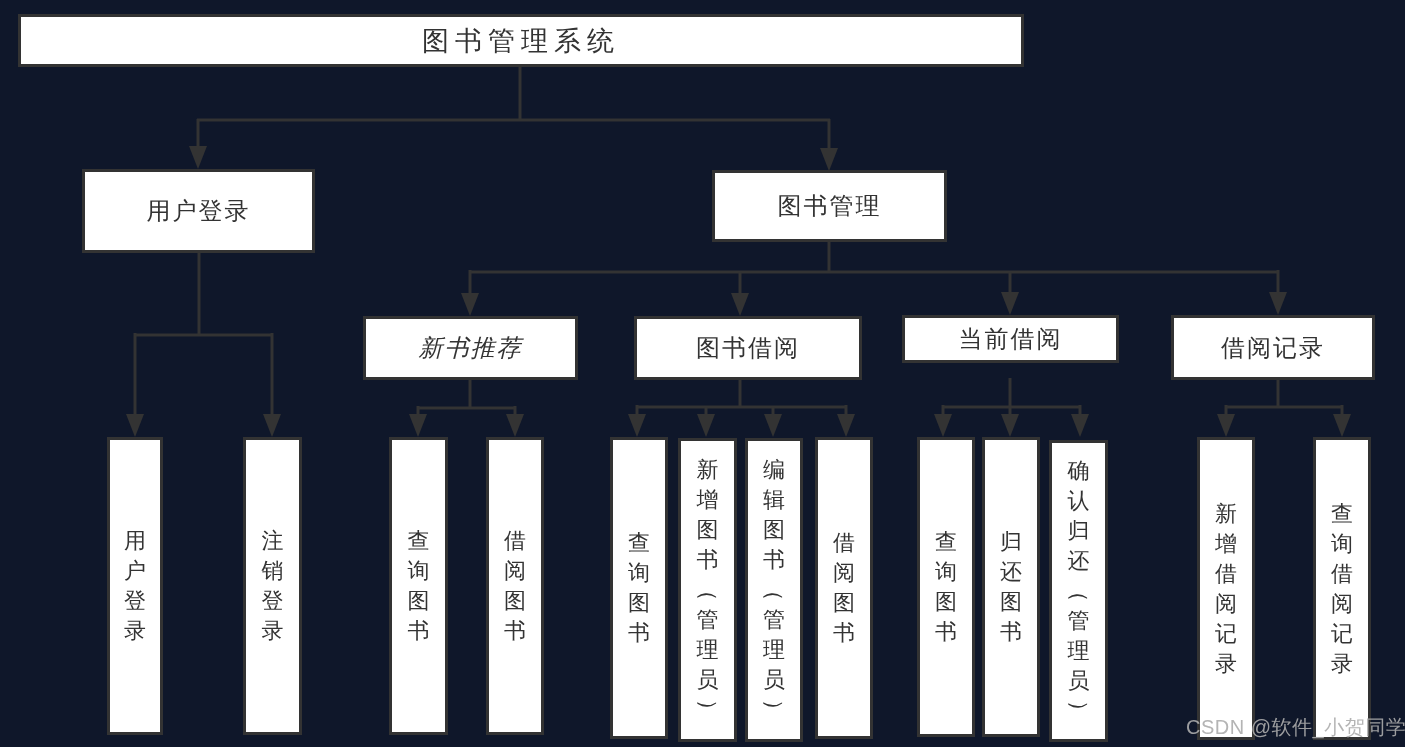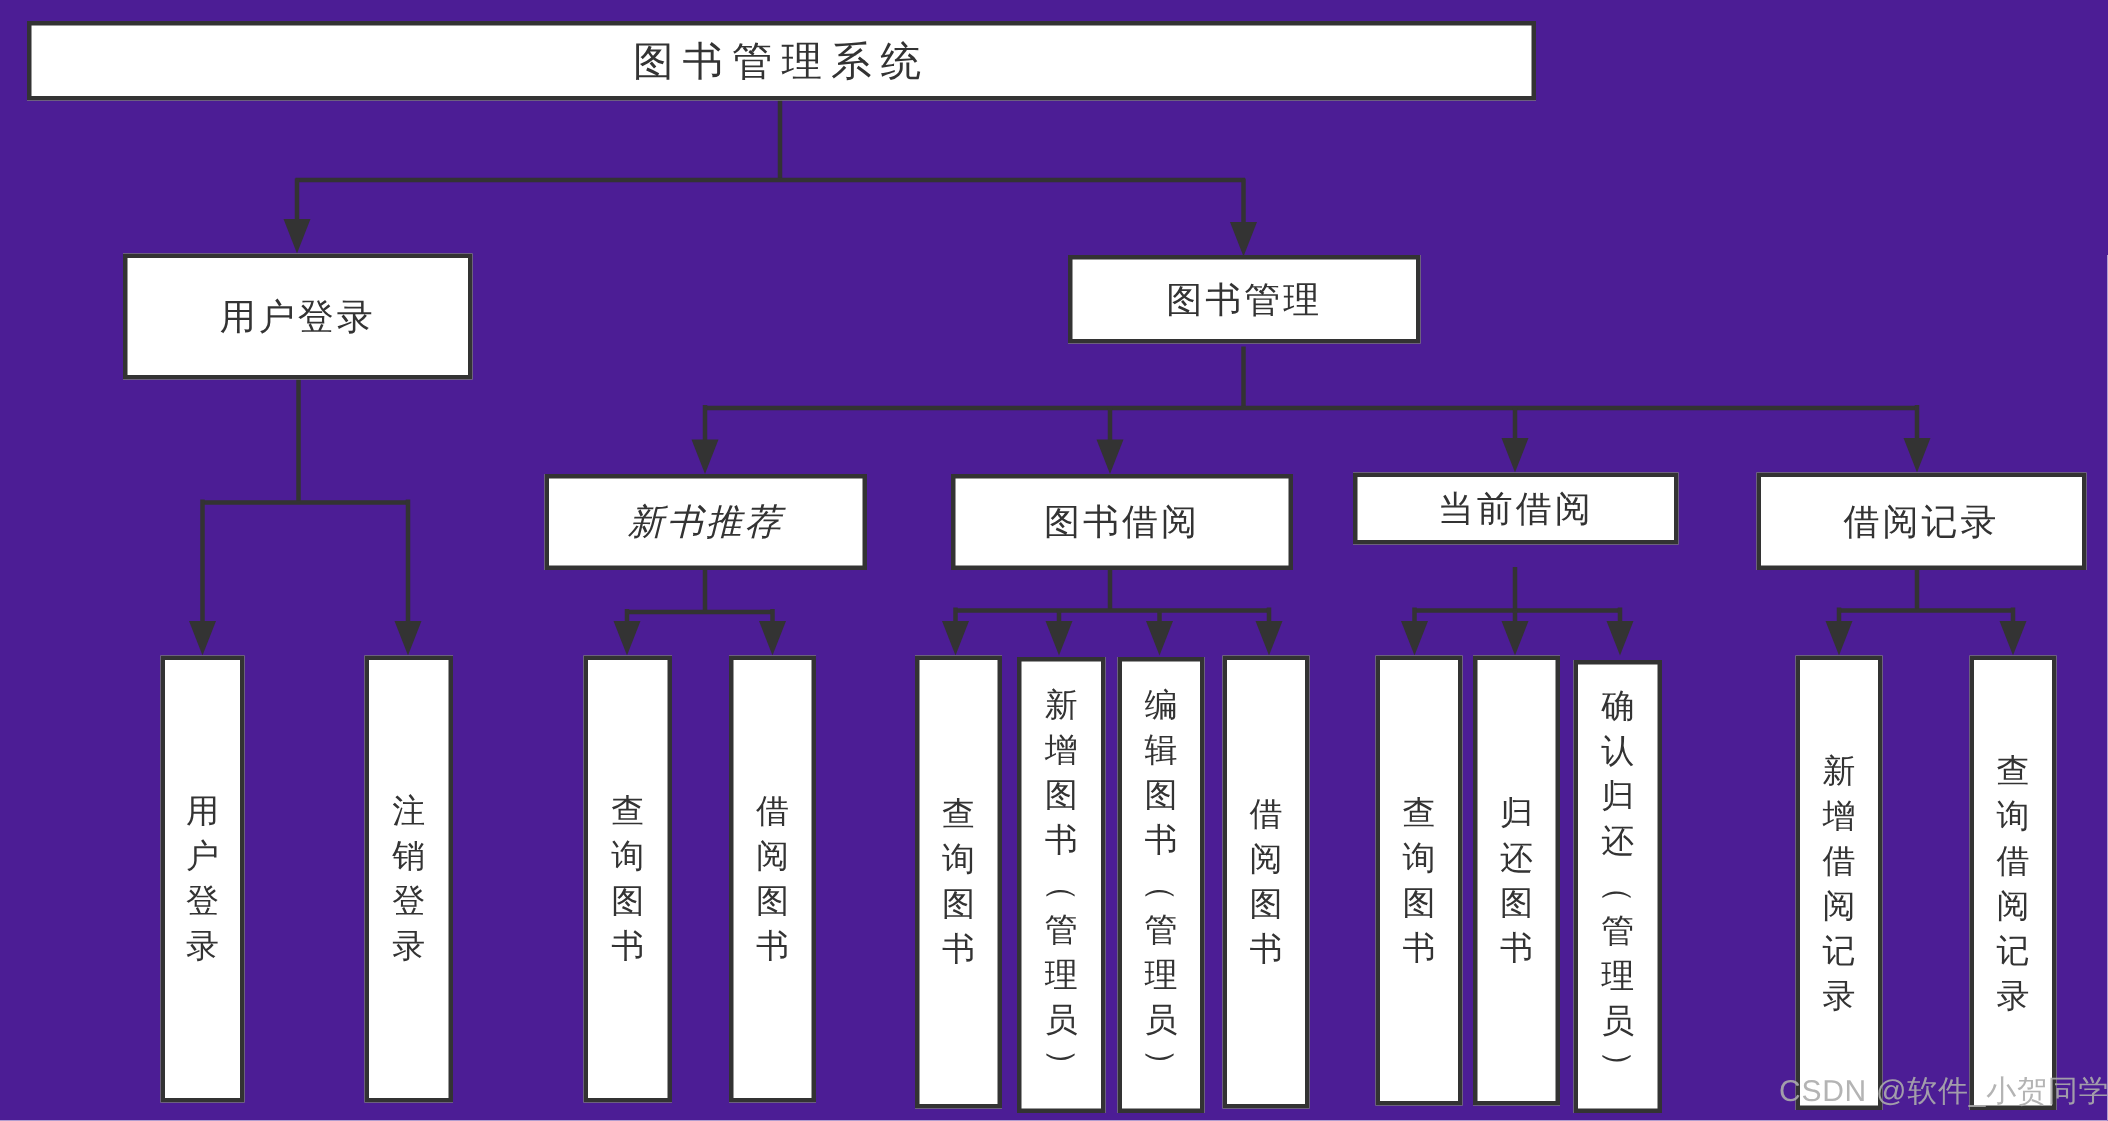--- a/index.html
+++ b/index.html
@@ -1,20 +1,20 @@
 <!DOCTYPE html>
 <html><head>
 <meta charset="utf-8">
 <style>
   html, body { margin: 0; padding: 0; background: #ffffff; }
   #stage {
     position: relative;
     width: 1405px;
     height: 747px;
-    background: #4c1d95;
+    background: #0f172a;
     font-family: "Liberation Sans", "DejaVu Sans", sans-serif;
     overflow: hidden;
   }
   #connectors {
     position: absolute;
     left: 0; top: 0;
     width: 1405px; height: 747px;
     pointer-events: none;
   }
   .box {
@@ -132,34 +132,34 @@
     </g>
   </svg>
 
   <div class="box root-box" style="left:18px; top:14px; width:1006px; height:53px;">
     <span>图书管理系统</span>
   </div>
 
   <div class="box h-box" style="left:82px; top:169px; width:233px; height:84px;">
     <span>用户登录</span>
   </div>
-  <div class="box h-box" style="left:712px; top:170px; width:235px; height:59px;">
+  <div class="box h-box" style="left:712px; top:170px; width:235px; height:72px;">
     <span>图书管理</span>
   </div>
 
   <div class="box h-box" style="left:363px; top:316px; width:215px; height:64px;font-style:italic;">
     <span>新书推荐</span>
   </div>
   <div class="box h-box" style="left:634px; top:316px; width:228px; height:64px;">
     <span>图书借阅</span>
   </div>
   <div class="box h-box" style="left:902px; top:315px; width:217px; height:48px;">
     <span>当前借阅</span>
   </div>
-  <div class="box h-box" style="left:1171px; top:315px; width:220px; height:65px;">
+  <div class="box h-box" style="left:1171px; top:315px; width:204px; height:65px;">
     <span>借阅记录</span>
   </div>
 
   <div class="box leaf" style="left:107px; width:56px; height:298px;">
     <span class="vtext">
         <span>用</span>
         <span>户</span>
         <span>登</span>
         <span>录</span>
       </span>

